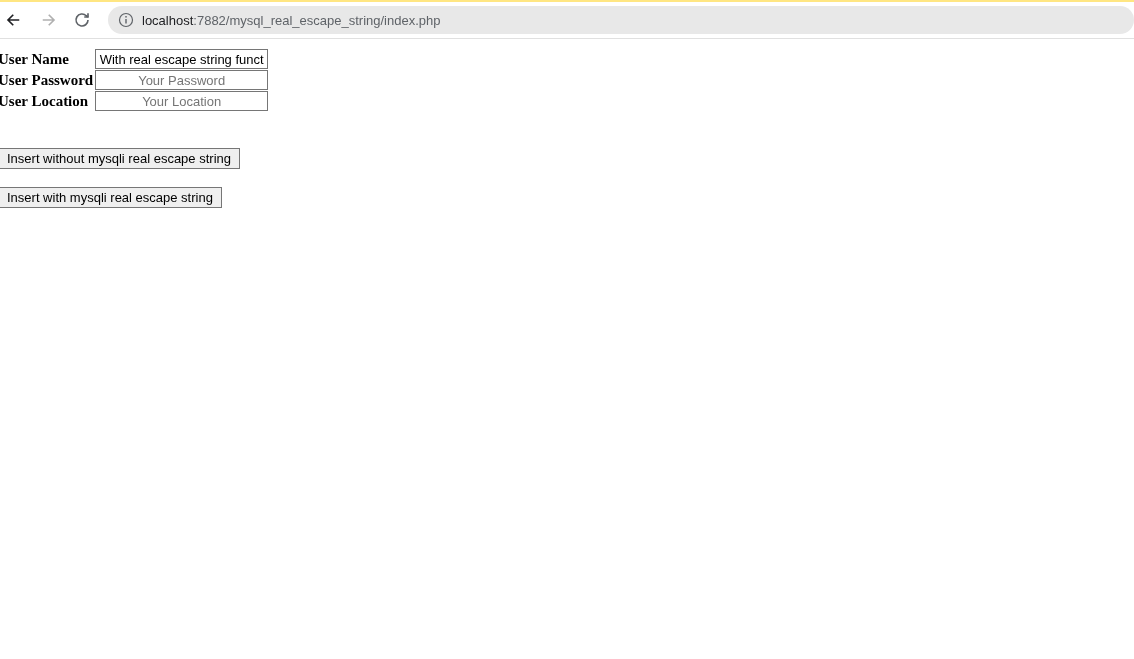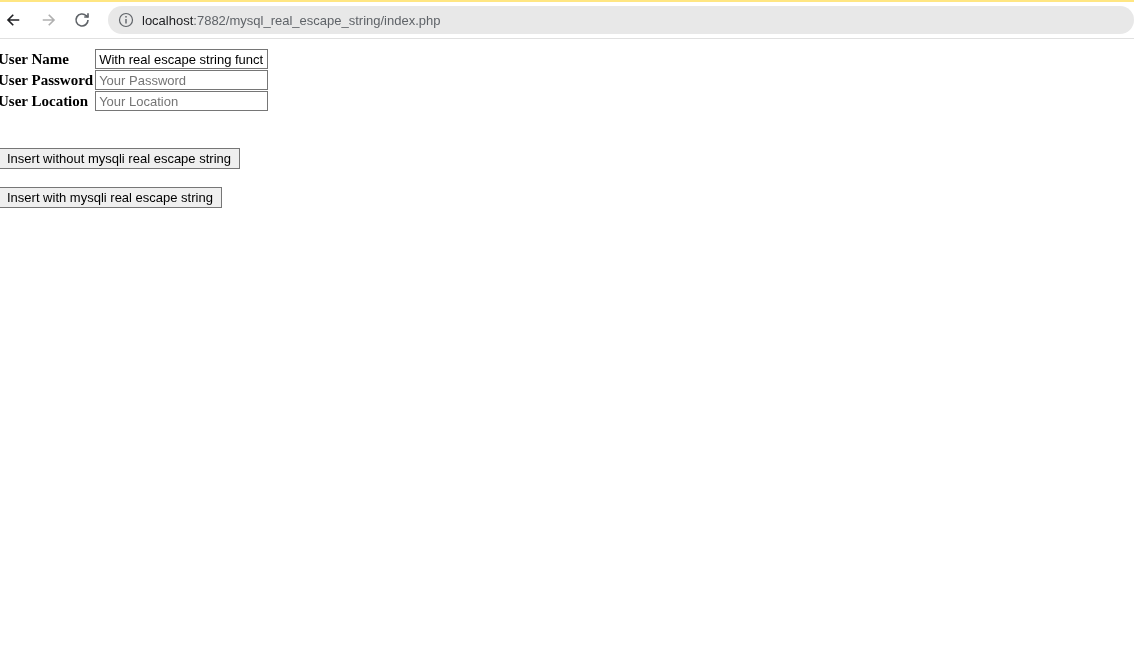--- a/index.html
+++ b/index.html
@@ -87,20 +87,21 @@
       white-space: nowrap;
     }
     .text-input {
       width: 173px;
       height: 20px;
       font-family: Arial, sans-serif;
       font-size: 13px;
       padding: 1px 3px;
       border: 1px solid #767676;
       background: #fff;
+      text-align: center;
     }
     .text-input::placeholder {
       color: #757575;
     }
     .btn-row {
       margin-top: 36px;
       margin-left: 0;
     }
     .btn-row2 {
       margin-top: 18px;

